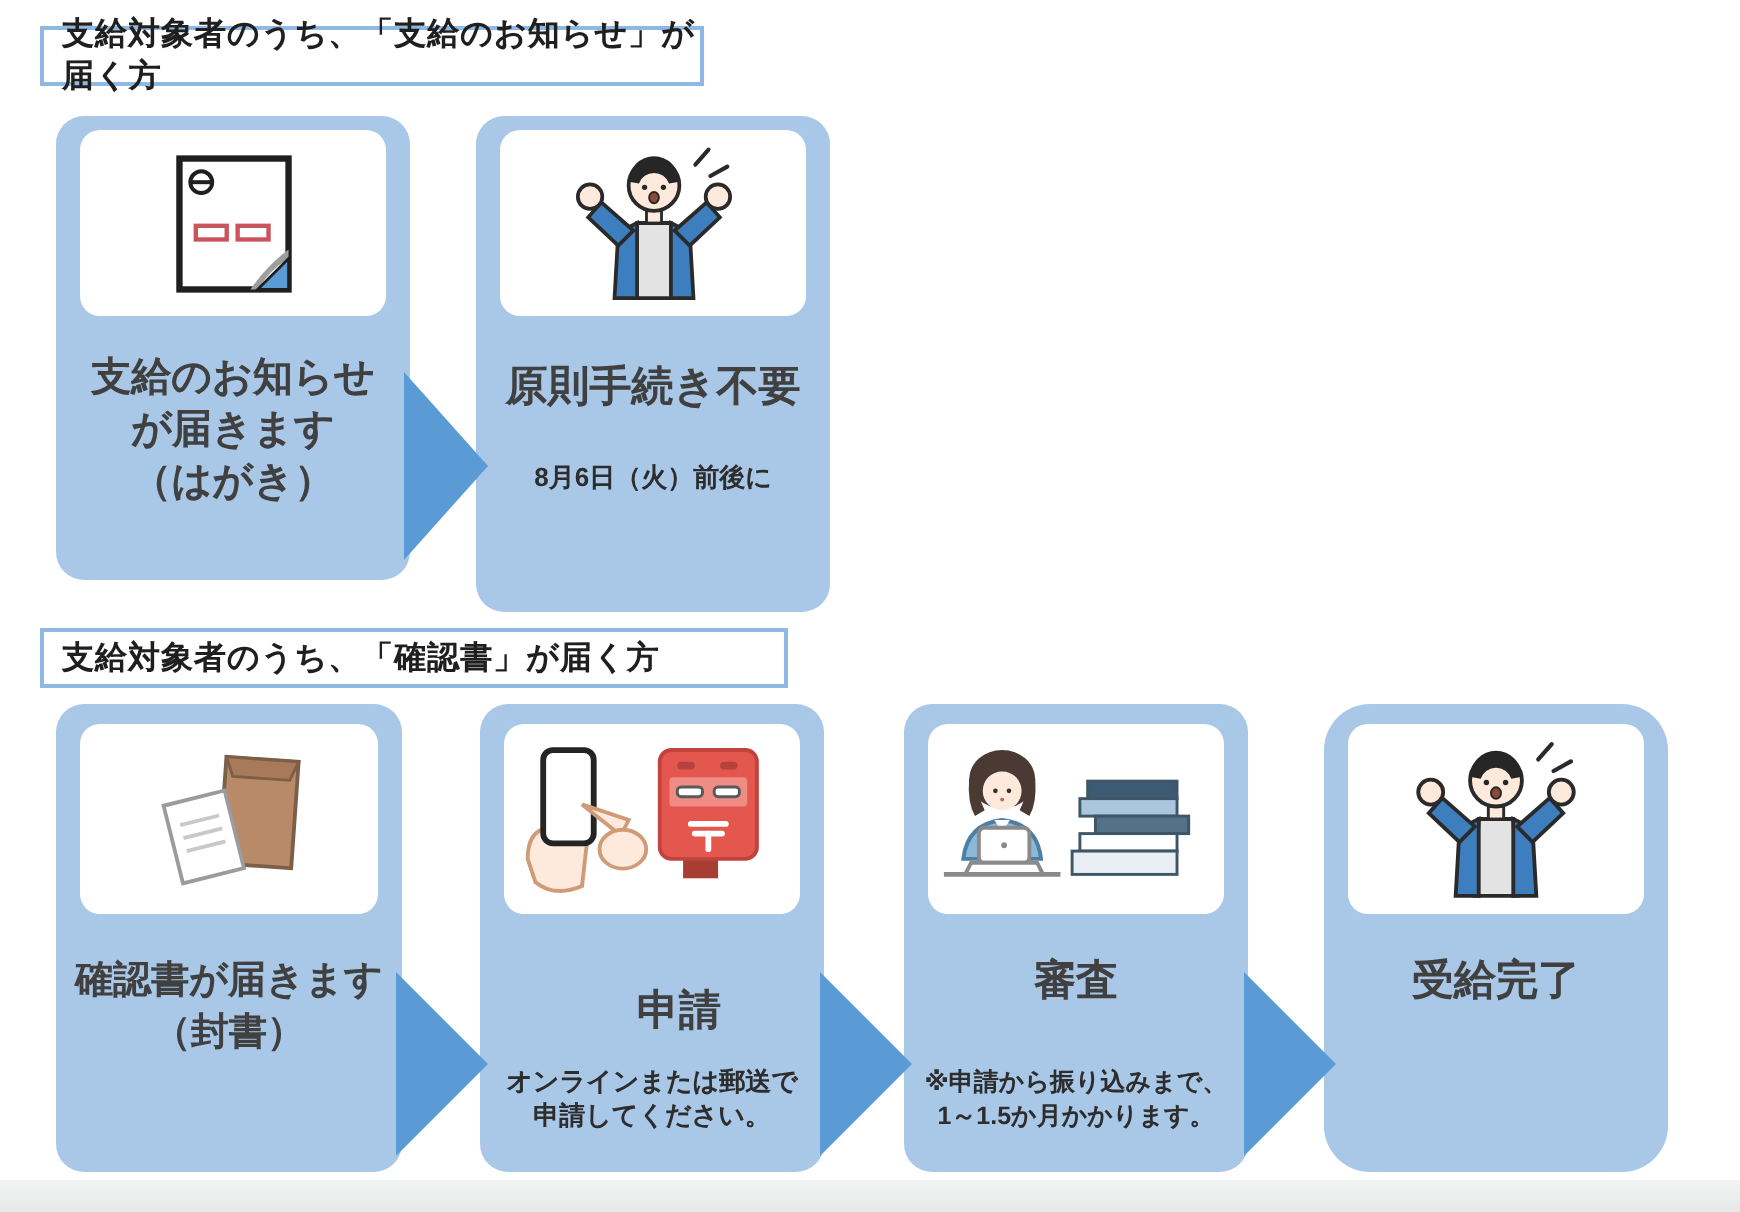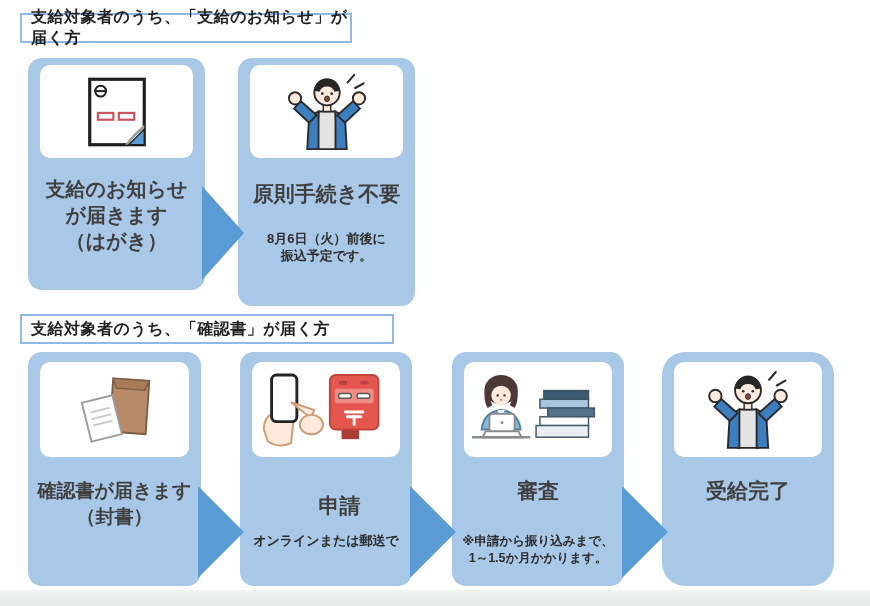--- a/index.html
+++ b/index.html
@@ -100,21 +100,20 @@
       <circle cx="45" cy="25" r="1.4" fill="#262626"></circle>
       <circle cx="55" cy="25" r="1.4" fill="#262626"></circle>
       <ellipse cx="50" cy="30.5" rx="2.6" ry="3" fill="#8c4a3a" stroke="#262626" stroke-width="1"></ellipse>
     </svg>
   </div>
   <div class="card-title t21" style="top:123px;">
     <div>原則手続き不要</div>
   </div>
   <div class="card-note" style="top:172px;">
     <div>8月6日（火）前後に</div>
-    <div>振込予定です。</div>
   </div>
 </div>
 
 <div class="abs section-header" style="left:20px;top:314px;width:374px;height:30px;">
   <span>支給対象者のうち、「確認書」が届く方</span>
 </div>
 
 <div class="abs card" style="left:28px;top:352px;width:173px;height:234px;">
   <div class="icon-panel panel-r2">
     <svg viewBox="0 0 96 84" width="92" height="80">
@@ -157,20 +156,21 @@
         <line x1="92" y1="49" x2="106" y2="49"></line>
         <line x1="99" y1="49" x2="99" y2="57"></line>
       </g>
     </svg>
   </div>
   <div class="card-title t21" style="top:141px;padding-left:27px;">
     <div>申請</div>
   </div>
   <div class="card-note" style="top:180px;">
     <div>オンラインまたは郵送で</div>
+    <div>申請してください。</div>
   </div>
 </div>
 
 <div class="abs arrow-r2" style="left:410px;top:486px;"></div>
 
 <div class="abs card" style="left:452px;top:352px;width:172px;height:234px;">
   <div class="icon-panel panel-r2">
     <svg viewBox="0 0 140 84" width="136" height="82">
       <ellipse cx="32" cy="21" rx="17" ry="15" fill="#4a3a33"></ellipse>
       <path d="M15 21 Q14 33 18 40 L23 37 Q19 29 20 21 Z" fill="#4a3a33"></path>

